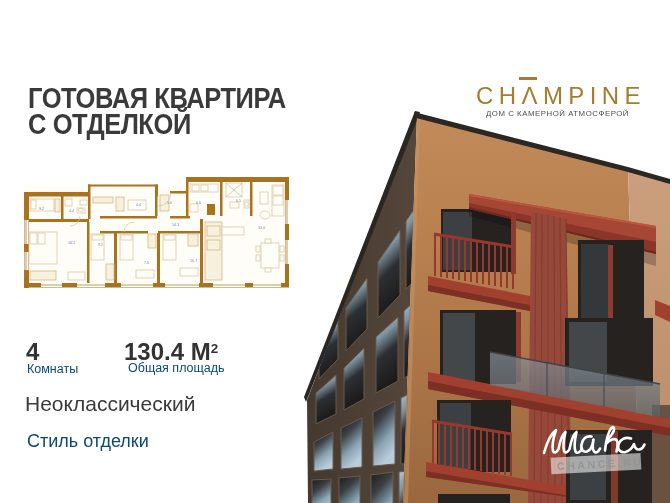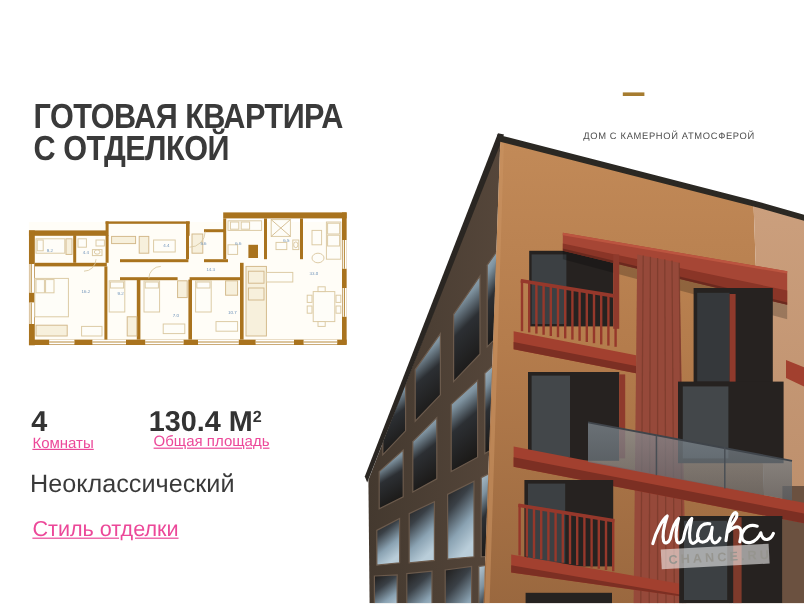--- a/index.html
+++ b/index.html
@@ -1,20 +1,20 @@
 <!DOCTYPE html>
 <html><head>
 <meta charset="utf-8">
 <style>
   html,body{margin:0;padding:0;}
   body{width:670px;height:503px;overflow:hidden;background:#ffffff;
        font-family:"Liberation Sans", sans-serif;}
   .canvas{position:relative;width:670px;height:503px;background:#ffffff;overflow:hidden;}
   .abs{position:absolute;}
-  .gold{color:#ec4899;text-decoration:underline;}
+  .gold{color:#0c4a6e;}
 </style>
 </head>
 <body>
 <div class="canvas">
 
   <div class="abs" style="left:28px;top:85px;width:340px;font-weight:bold;font-size:29px;line-height:26px;color:#3a3a3a;letter-spacing:-0.5px;transform:scaleX(0.88);transform-origin:0 0;">ГОТОВАЯ КВАРТИРА<br>С ОТДЕЛКОЙ</div>
 
   <svg class="abs" style="left:280px;top:100px;" width="390" height="403" viewBox="280 100 390 403">
     <defs>
       <linearGradient id="brick" x1="0" y1="0" x2="0" y2="1">
@@ -463,20 +463,21 @@
   <div class="abs gold" style="left:27px;top:362px;font-size:12.5px;">Комнаты</div>
 
   <div class="abs" style="left:124px;top:338px;font-weight:bold;font-size:24px;color:#333;">130.4 М<span style="font-size:13.5px;vertical-align:7px;">2</span></div>
 
   <div class="abs gold" style="left:128px;top:361px;font-size:12.5px;">Общая площадь</div>
 
   <div class="abs" style="left:25px;top:392px;font-size:21px;color:#3a3a3a;text-align:center;">Неоклассический</div>
 
   <div class="abs gold" style="left:27px;top:431px;font-size:18px;">Стиль отделки</div>
 
+  <div class="abs" style="left:476px;top:82px;width:180px;font-size:24px;color:#a67c30;letter-spacing:5.4px;font-weight:normal;">CHΛMPINE</div>
 
   <div class="abs" style="left:519px;top:77px;width:18px;height:3px;background:#a67c30;"></div>
 
   <div class="abs" style="left:486px;top:108.5px;font-size:7.8px;color:#4d4d4d;letter-spacing:0.55px;font-weight:normal;">ДОМ С КАМЕРНОЙ АТМОСФЕРОЙ</div>
 
   <svg class="abs" style="left:520px;top:415px;" width="150" height="88" viewBox="520 415 150 88">
 
     <g transform="rotate(-3 595 464)">
       <rect x="551" y="455.5" width="90" height="16.5" fill="#ffffff" opacity="0.55"></rect>
       <text x="557" y="468" font-family="Liberation Sans, sans-serif" font-size="10.5" letter-spacing="2.6" fill="#96958f" font-weight="bold">CHANCE.RU</text>

